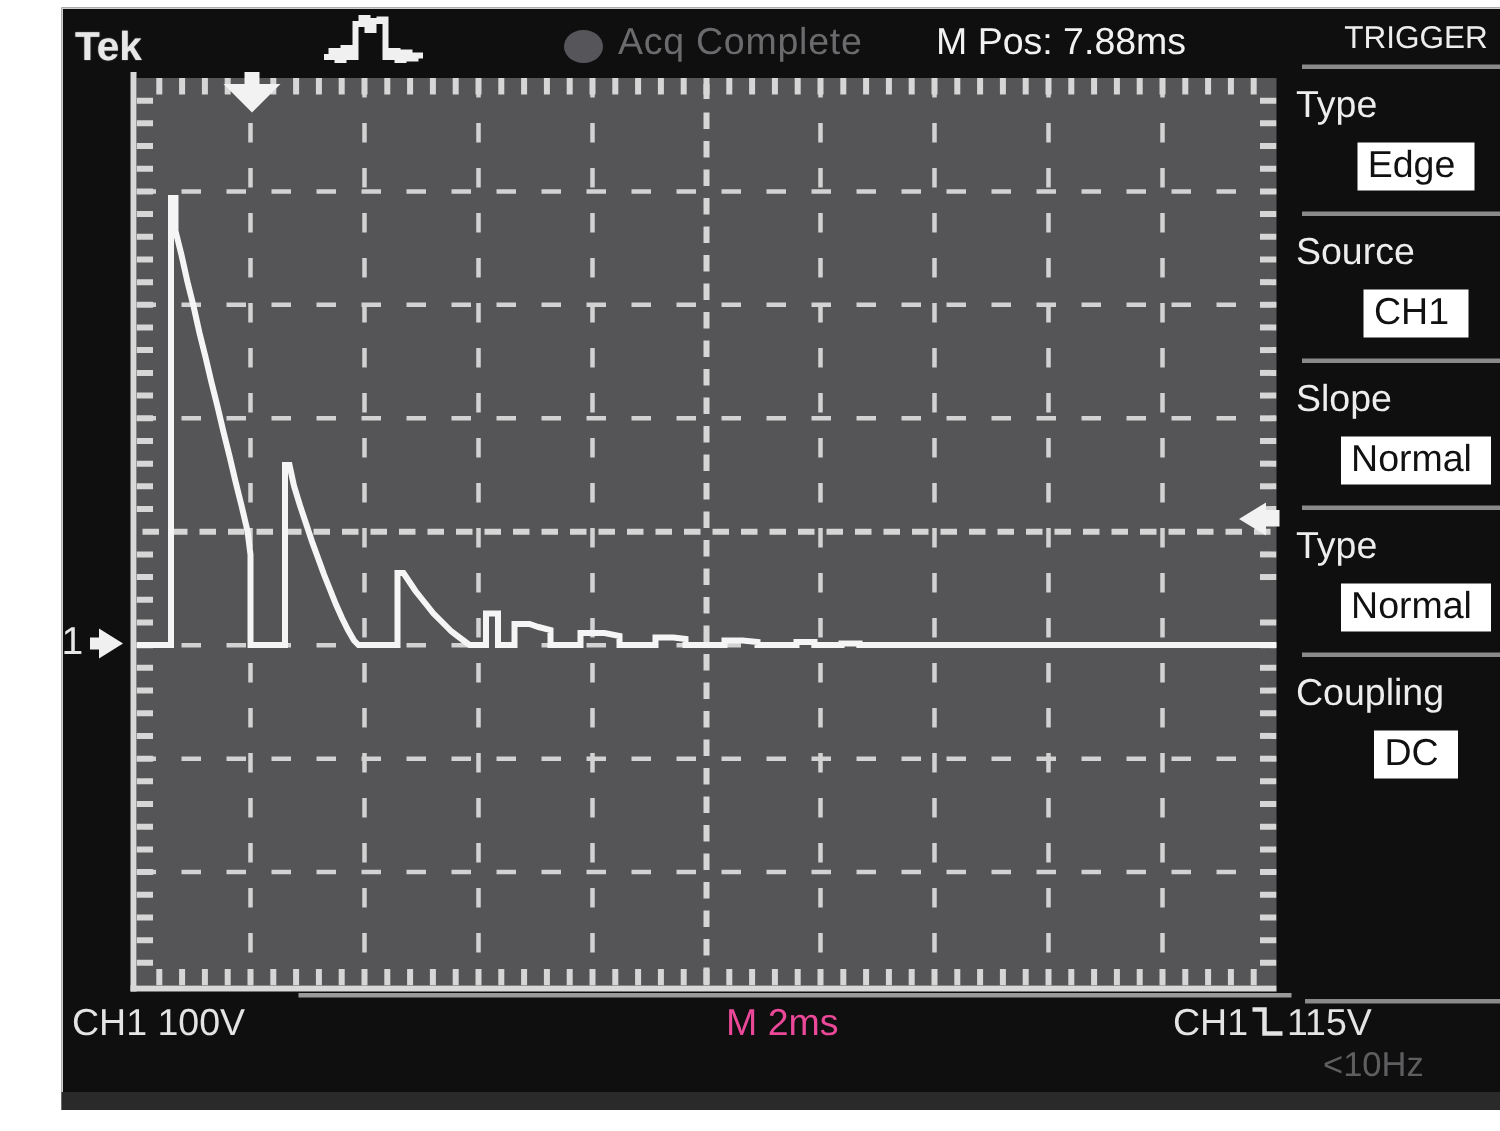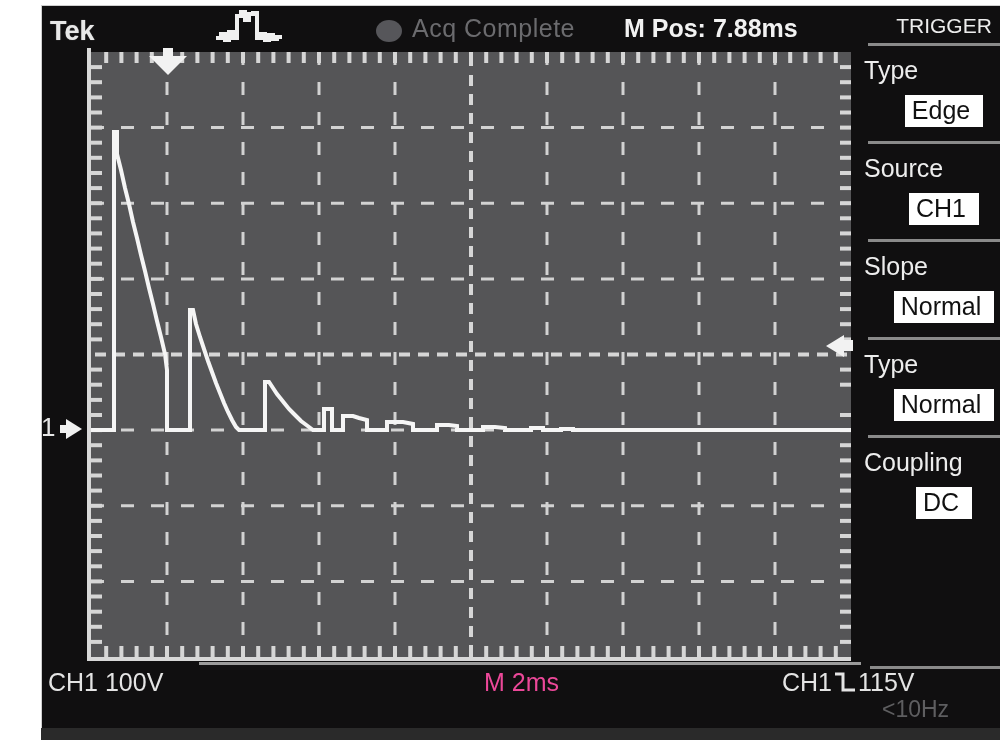--- a/index.html
+++ b/index.html
@@ -64,21 +64,20 @@
     color: #6b6b6e;
     font-size: 25px;
     letter-spacing: 0.5px;
   }
   .mpos-text {
     position: absolute;
     left: 580px; top: 6px;
     color: #f2f2f2;
     font-size: 25px;
     letter-spacing: 0px;
-    font-weight: bold;
   }
 
   
   .grat-wrap {
     position: absolute;
     left: 55px; top: 52px;
     width: 760px; height: 605px;
   }
   .grat {
     position: absolute;

